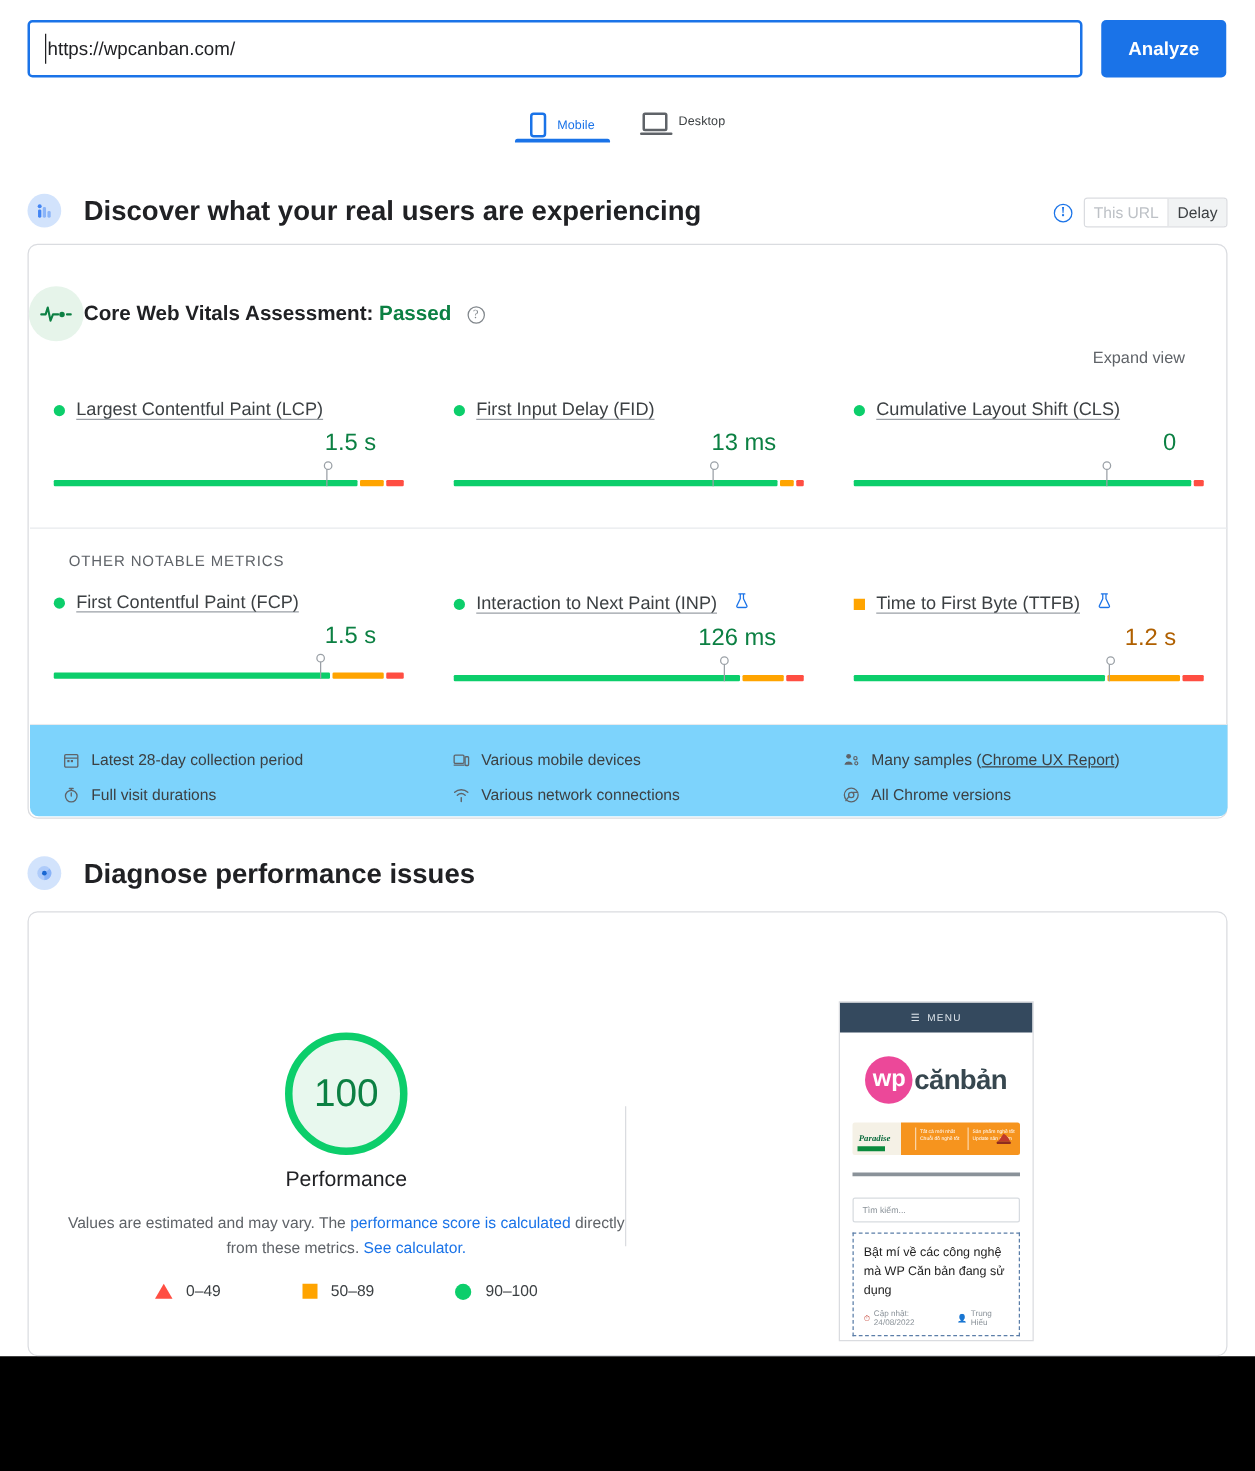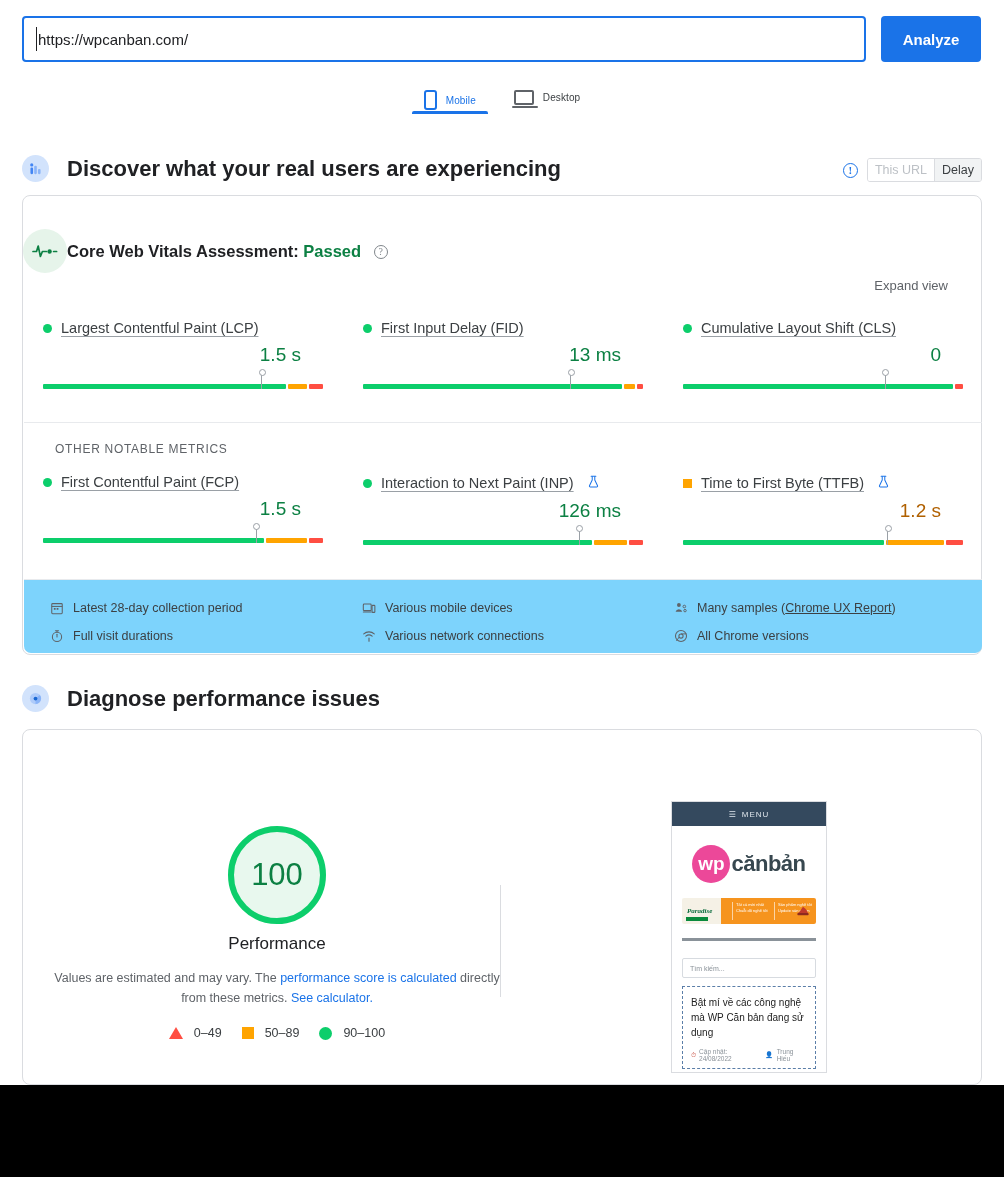--- a/index.html
+++ b/index.html
@@ -199,21 +199,21 @@
     position:absolute; left:0; top:204px; width:508px; text-align:center;
     font-size:17px; color:#202124;
   }
   .score-note {
     position:absolute; left:30px; top:238px; width:448px; text-align:center;
     font-size:12.5px; color:#5f6368; line-height:20px;
   }
   .score-note a { color:#1a73e8; text-decoration:none; }
   .legend {
     position:absolute; left:0; top:296px; width:508px;
-    display:flex; justify-content:center; gap:20px; align-items:center;text-align:right;
+    display:flex; justify-content:center; gap:65px; align-items:center;text-align:right;
   }
   .legend-item { display:flex; align-items:center; gap:11px; font-size:12.5px; color:#3c4043; }
   .tri {
     width:0; height:0; border-left:7px solid transparent; border-right:7px solid transparent;
     border-bottom:12px solid #ff4e42;
   }
   .sq-l { width:12px; height:12px; background:#ffa400; }
   .dot-l { width:13px; height:13px; border-radius:50%; background:#0cce6b; }
   .vdiv { position:absolute; left:477px; top:155px; width:1px; height:112px; background:#dadce0; }
 

